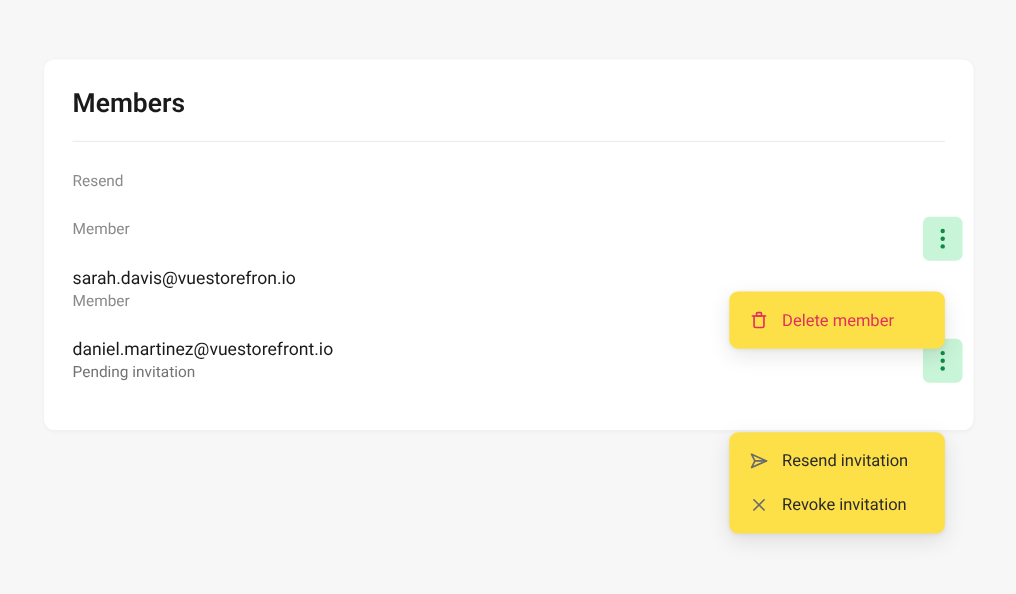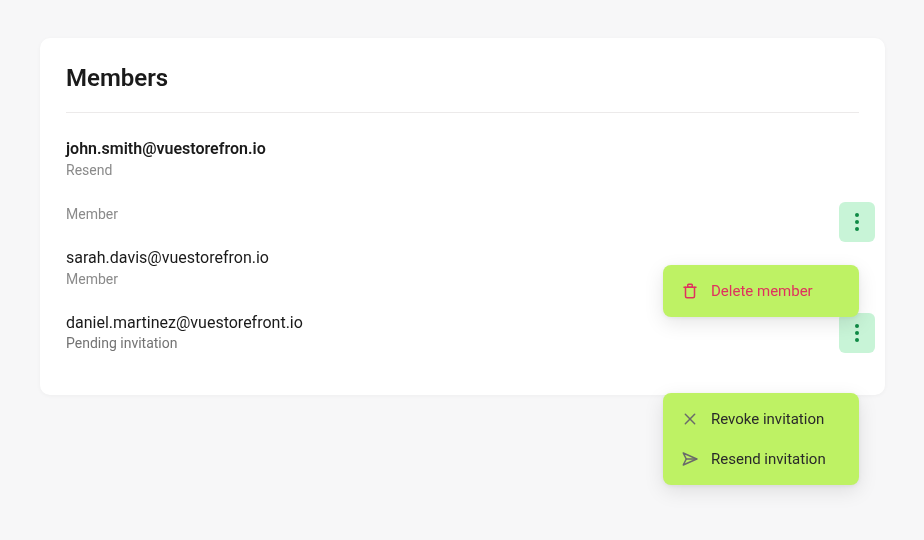--- a/index.html
+++ b/index.html
@@ -11,21 +11,21 @@
       font-family: -apple-system, BlinkMacSystemFont, "Segoe UI", Roboto, Helvetica, Arial, sans-serif;
       background: #f7f7f8;
       width: 924px;
       height: 540px;
       overflow: hidden;
       position: relative;
     }
     .card {
       position: absolute;
       left: 40px;
-      top: 38px;
+      top: 54px;
       width: 845px;
       background: #ffffff;
       border-radius: 10px;
       box-shadow: 0 1px 4px rgba(0,0,0,0.04);
       padding: 26px 26px 28px 26px;
     }
     .card-title {
       font-size: 24px;
       font-weight: 600;
       color: #1a1a1a;
@@ -91,21 +91,21 @@
       gap: 3px;
     }
     .kebab-dots span {
       width: 4px;
       height: 4px;
       background: #0f8a45;
       border-radius: 50%;
     }
     .menu {
       position: absolute;
-      background: #bef264;
+      background: #fde047;
       border-radius: 8px;
       box-shadow: 0 6px 20px rgba(0,0,0,0.10), 0 1px 4px rgba(0,0,0,0.06);
       min-width: 196px;
       padding: 6px 0;
       z-index: 20;
     }
     .menu-item {
       display: flex;
       align-items: center;
       gap: 12px;
@@ -144,21 +144,20 @@
   </style>
 </head>
 <body>
 
 <div class="card">
   <h1 class="card-title">Members</h1>
   <div class="divider"></div>
 
   <div class="member-row">
     <div class="member-info">
-      <div class="member-email owner">john.smith@vuestorefron.io</div>
       <div class="member-role">Resend</div>
     </div>
   </div>
 
   <div class="member-row">
     <div class="member-info">
       <div class="member-role">Member</div>
     </div>
     <div class="kebab-btn pos1">
       <div class="kebab-dots">
@@ -200,29 +199,29 @@
         <path d="M6 7v12a2 2 0 0 0 2 2h8a2 2 0 0 0 2-2V7"></path>
       </svg>
     </span>
     <span class="label">Delete member</span>
   </div>
 </div>
 
 <div class="menu menu2">
   <div class="menu-item normal">
     <span class="icon">
+      <svg width="18" height="18" viewBox="0 0 24 24" fill="none" stroke="#6a6a6a" stroke-width="2" stroke-linejoin="round" stroke-linecap="round">
+        <path d="M3 4l18 8-18 8 4-8-4-8z"></path>
+        <line x1="7" y1="12" x2="21" y2="12"></line>
+      </svg>
+    </span>
+    <span class="label">Resend invitation</span>
+  </div>
+  <div class="menu-item normal">
+    <span class="icon">
       <svg width="16" height="16" viewBox="0 0 24 24" fill="none" stroke="#6a6a6a" stroke-width="2.2" stroke-linecap="round">
         <line x1="5" y1="5" x2="19" y2="19"></line>
         <line x1="19" y1="5" x2="5" y2="19"></line>
       </svg>
     </span>
     <span class="label">Revoke invitation</span>
   </div>
-  <div class="menu-item normal">
-    <span class="icon">
-      <svg width="18" height="18" viewBox="0 0 24 24" fill="none" stroke="#6a6a6a" stroke-width="2" stroke-linejoin="round" stroke-linecap="round">
-        <path d="M3 4l18 8-18 8 4-8-4-8z"></path>
-        <line x1="7" y1="12" x2="21" y2="12"></line>
-      </svg>
-    </span>
-    <span class="label">Resend invitation</span>
-  </div>
 </div>
 
 </body></html>

